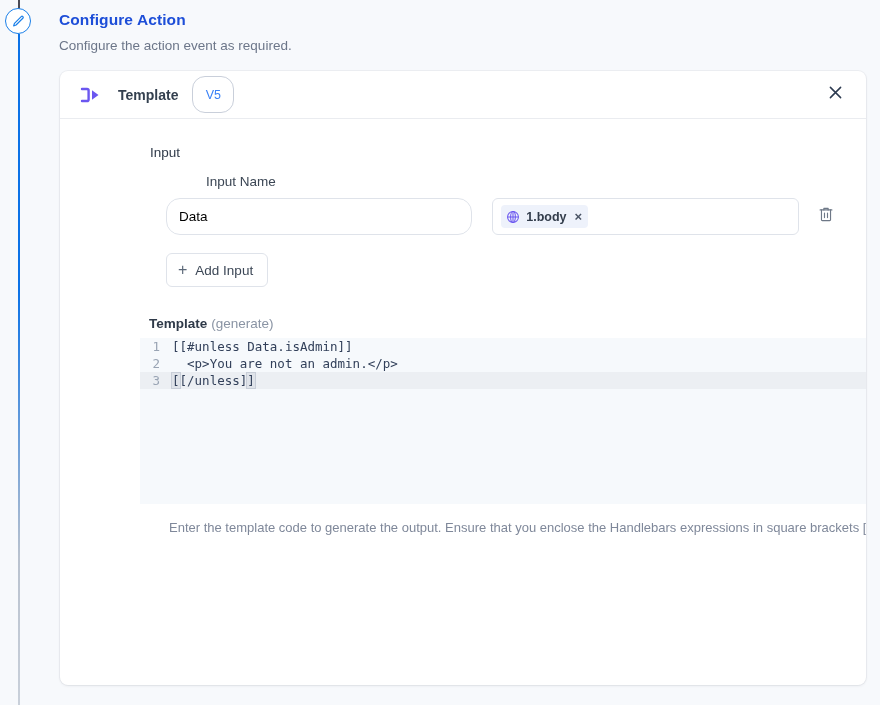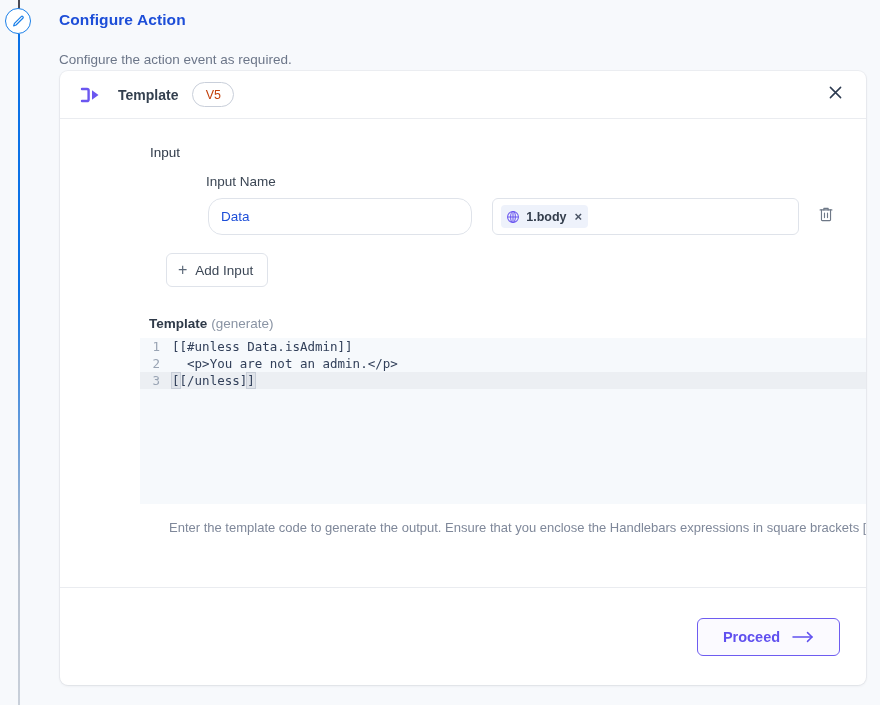--- a/index.html
+++ b/index.html
@@ -57,21 +57,21 @@
   .page-title {
     font-size: 15.5px;
     font-weight: bold;
     color: #1d4ed8;
     letter-spacing: .1px;
     margin: 0;
   }
   .page-sub {
     font-size: 13.5px;
     color: #6c7689;
-    margin: 23px 0 0 0;
+    margin: 9px 0 0 0;
   }
 
   
   .card {
     position: absolute;
     left: 60px; top: 71px;
     width: 806px;
     height: 614px;
     background: #ffffff;
     border-radius: 8px;
@@ -98,28 +98,28 @@
   }
   .card-title {
     font-size: 14px;
     font-weight: bold;
     color: #34404f;
     margin-left: 14px;
   }
   .version-badge {
     margin-left: 14px;
     min-width: 42px;
-    height: 25px;
+    height: 37px;
     border: 1px solid #c9cfda;
     border-radius: 13px;
     display: flex;
     align-items: center;
     justify-content: center;
     font-size: 12.5px;
-    color: #c2410c;
+    color: #3b82f6;
     padding: 0 9px;
     box-sizing: border-box;
   }
   .spacer { flex: 1 1 auto; }
   .close-btn {
     width: 26px; height: 26px;
     display: flex; align-items: center; justify-content: center;
     cursor: pointer;
   }
 
@@ -152,22 +152,21 @@
   .text-input {
     height: 37px;
     border: 1px solid #dfe3ea;
     border-radius: 14px;
     background: #fff;
     display: flex;
     align-items: center;
     padding: 0 12px;
     box-sizing: border-box;
     font-size: 13.5px;
-    color: #1d4ed8;
-    margin-left: 42px;
+    color: #000000;
   }
   .chip-input {
     height: 37px;
     border: 1px solid #dfe3ea;
     border-radius: 6px;
     background: #fff;
     display: flex;
     align-items: center;
     padding: 0 8px;
     box-sizing: border-box;
@@ -415,25 +414,14 @@
       </div>
       <div class="code-line active">
         <span class="gutter">3</span>
         <span class="code-text"><span class="bracket-hl">[</span>[/unless]<span class="bracket-hl">]</span><span class="caret"></span></span>
       </div>
     </div>
 
     <div class="hint">Enter the template code to generate the output. Ensure that you enclose the Handlebars expressions in square brackets [[]].</div>
   </div>
 
-  <div class="card-footer">
-    <div class="proceed-btn">
-      <span>Proceed</span>
-      <span class="proceed-arrow">
-        <svg width="22" height="12" viewBox="0 0 22 12" fill="none" stroke="#6050ef" stroke-width="1.5" stroke-linecap="round" stroke-linejoin="round">
-          <path d="M1 6 h19"></path>
-          <path d="M15.5 1.6 L20 6 L15.5 10.4"></path>
-        </svg>
-      </span>
-    </div>
-  </div>
 
 </div>
 
 </body></html>

